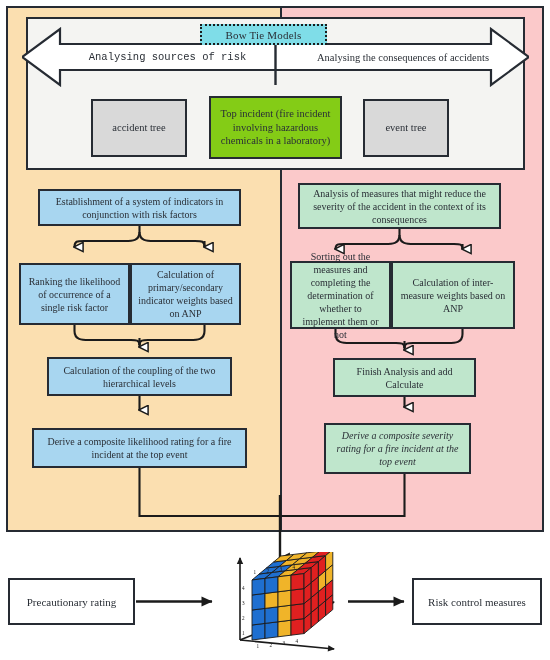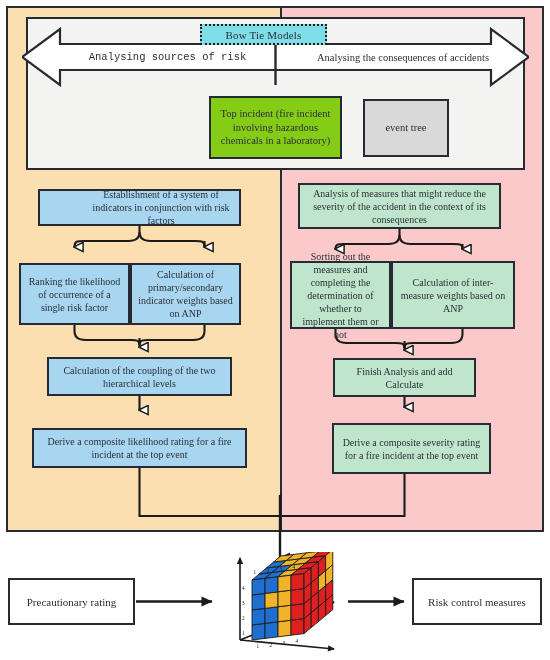--- a/index.html
+++ b/index.html
@@ -49,32 +49,32 @@
   
   .fbox{
     position:absolute;border:2px solid #262b33;box-sizing:border-box;
     display:flex;align-items:center;justify-content:center;text-align:center;
     font-size:10px;line-height:1.3;padding:2px 5px;
   }
   .blue{background:#a8d6f0;}
   .green{background:#bfe6cc;}
 
   
-  #l-box1{left:38px;top:189px;width:203px;height:37px;padding-left:48px;}
+  #l-box1{left:38px;top:189px;width:203px;height:37px;}
   #l-box2a{left:19px;top:263px;width:111px;height:62px;}
   #l-box2b{left:130px;top:263px;width:111px;height:62px;}
   #l-box3{left:47px;top:357px;width:185px;height:39px;}
   #l-box4{left:32px;top:428px;width:215px;height:40px;}
 
   
   #r-box1{left:298px;top:183px;width:203px;height:46px;font-family:Liberation Serif, serif;}
   #r-box2a{left:290px;top:261px;width:101px;height:68px;}
   #r-box2b{left:391px;top:261px;width:124px;height:68px;}
   #r-box3{left:333px;top:358px;width:143px;height:39px;}
-  #r-box4{left:332px;top:423px;width:159px;height:51px;}
+  #r-box4{left:324px;top:423px;width:147px;height:51px;font-style:italic;}
 
   
   .conn{position:absolute;left:0;top:0;width:550px;height:660px;pointer-events:none;}
 
   
   .bbox{
     position:absolute;border:2px solid #262b33;box-sizing:border-box;background:#ffffff;
     display:flex;align-items:center;justify-content:center;text-align:center;font-size:11px;
   }
   #b-left{left:8px;top:578px;width:127px;height:47px;}
@@ -98,20 +98,21 @@
     <line x1="253.5" y1="2" x2="253.5" y2="58" stroke="#262b33" stroke-width="2.4"></line>
   </svg>
 
   <div id="bowtie-title">
     <span>Bow Tie Models</span>
   </div>
 
   <div class="arrow-label" id="label-left">Analysing sources of risk</div>
   <div class="arrow-label" id="label-right">Analysing the consequences of accidents</div>
 
+  <div class="topbox" id="box-accident-tree">accident tree</div>
   <div class="topbox" id="box-top-incident">Top incident (fire incident involving hazardous chemicals in a laboratory)</div>
   <div class="topbox" id="box-event-tree">event tree</div>
 
   <svg class="conn" viewBox="0 0 550 660">
     <defs>
       <marker id="htri" markerWidth="11" markerHeight="11" refX="5.5" refY="9.4" orient="auto" markerUnits="userSpaceOnUse">
         <polygon points="0.9,0.8 10.1,0.8 5.5,10.2" fill="#ffffff" stroke="#1b1b1b" stroke-width="1.5" stroke-linejoin="miter"></polygon>
       </marker>
       <marker id="solidtri" markerWidth="12" markerHeight="12" refX="6" refY="10.5" orient="auto" markerUnits="userSpaceOnUse">
         <polygon points="0.6,0.6 11.4,0.6 6,11.4" fill="#1b1b1b"></polygon>

